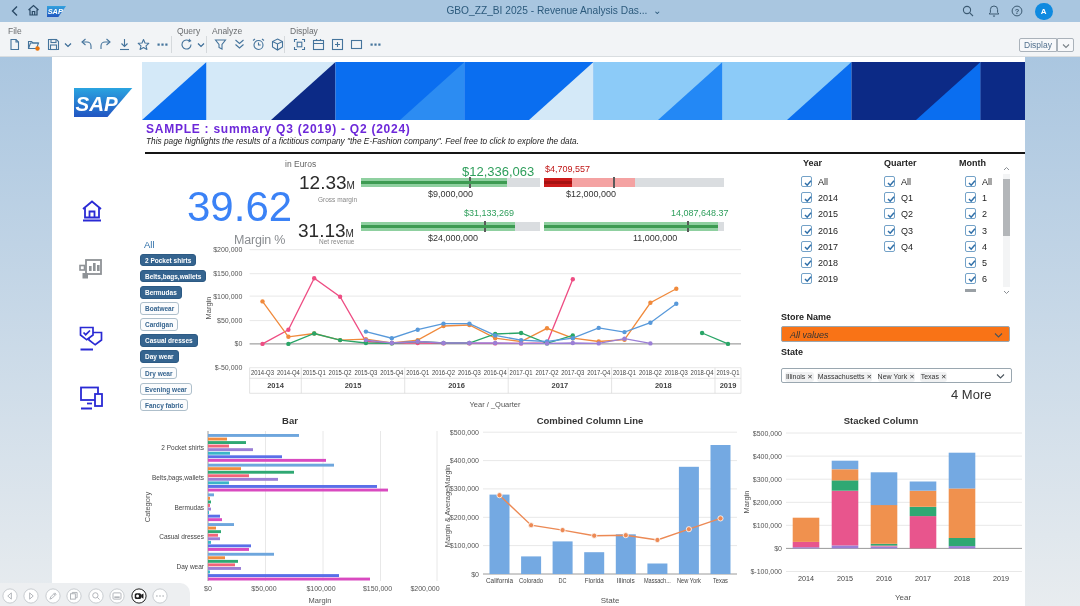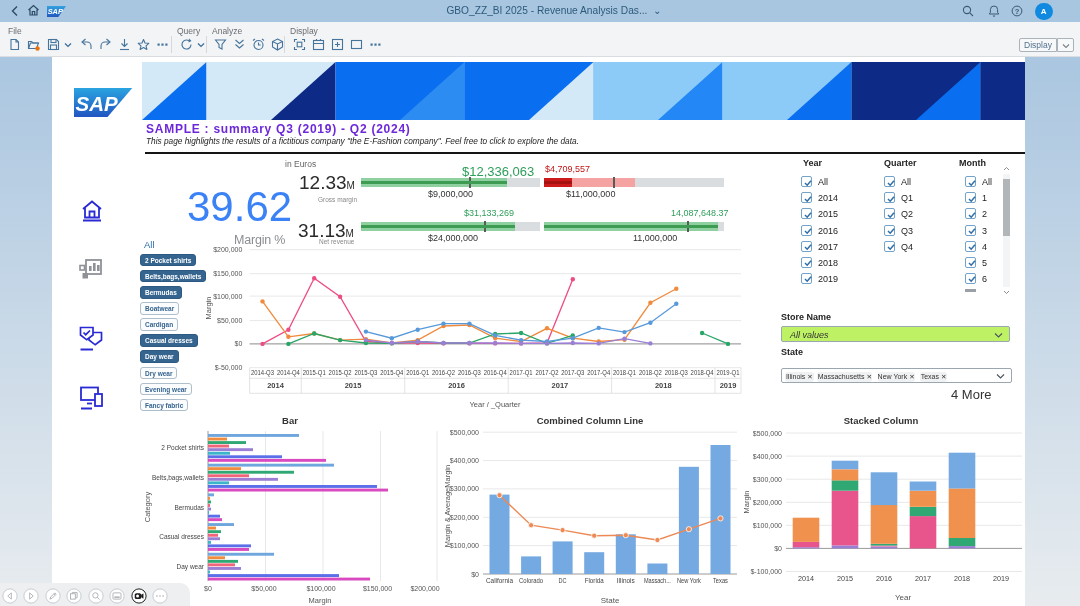--- a/index.html
+++ b/index.html
@@ -230,21 +230,21 @@
     </div>
     <div class="t" style="left:462px;top:164px;font-size:13px;color:#2e9e5b">$12,336,063</div>
     <div class="t" style="left:428px;top:189px;font-size:9px;color:#333">$9,000,000</div>
 <div class="abs" style="left:361px;top:181px;width:146px;height:3px;background:#3d9b52"></div>
 <div class="abs" style="left:544px;top:178px;width:180px;height:9px;background:#dadde0">
       <div class="abs" style="left:0;top:0;width:91px;height:9px;background:#f4a2a2"></div>
       <div class="abs" style="left:0;top:0;width:28px;height:9px;background:#cc1a1a"></div>
       <div class="abs" style="left:69px;top:-1px;width:2px;height:11px;background:#5a5a5a"></div>
     </div>
     <div class="t" style="left:545px;top:164px;font-size:9px;color:#c01616">$4,709,557</div>
-    <div class="t" style="left:566px;top:189px;font-size:9px;color:#333">$11,000,000</div>
+    <div class="t" style="left:566px;top:189px;font-size:9px;color:#333">$12,000,000</div>
 <div class="abs" style="left:544px;top:181px;width:28px;height:3px;background:#a51212"></div>
 <div class="abs" style="left:361px;top:222px;width:179px;height:9px;background:#dadde0">
       <div class="abs" style="left:0;top:0;width:154px;height:9px;background:#8fd0a0"></div>
       <div class="abs" style="left:123px;top:-1px;width:2px;height:11px;background:#5a5a5a"></div>
     </div>
     <div class="t" style="left:464px;top:208px;font-size:9px;color:#2e9e5b">$31,133,269</div>
     <div class="t" style="left:428px;top:233px;font-size:9px;color:#333">$24,000,000</div>
 <div class="abs" style="left:361px;top:225px;width:154px;height:3px;background:#3d9b52"></div>
 <div class="abs" style="left:544px;top:222px;width:180px;height:9px;background:#dadde0">
       <div class="abs" style="left:0;top:0;width:174px;height:9px;background:#8fd0a0"></div>
@@ -509,21 +509,21 @@
 <div class="abs" style="left:965px;top:289px;width:11px;height:2.5px;background:#9aa0a5"></div>
 <div class="abs" style="left:1003px;top:174px;width:7px;height:113px;background:#f3f4f5"></div>
 <div class="abs" style="left:1003px;top:179px;width:7px;height:57px;background:#b3b6b9"></div>
 <svg class="abs" style="left:1003px;top:166px" width="7" height="6" viewBox="0 0 7 6">
       <path d="M1 4 L3.5 1.5 L6 4" stroke="#8a8f94" fill="none"></path>
     </svg>
 <svg class="abs" style="left:1003px;top:289px" width="7" height="6" viewBox="0 0 7 6">
       <path d="M1 2 L3.5 4.5 L6 2" stroke="#8a8f94" fill="none"></path>
     </svg>
 <div class="panehdr" style="left:781px;top:312px">Store Name</div>
-<div class="abs" style="left:781px;top:326px;width:229px;height:16px;border:1px solid #9aa7b0;border-radius:2px;background:#bef264">
+<div class="abs" style="left:781px;top:326px;width:229px;height:16px;border:1px solid #9aa7b0;border-radius:2px;background:#f97316">
       <span style="position:absolute;left:8px;top:3px;font-size:9px;font-style:italic;color:#333">All values</span>
       <svg style="position:absolute;right:6px;top:5px" width="9" height="7" viewBox="0 0 9 7">
         <path d="M1 1.5 L4.5 5 L8 1.5" stroke="#4a545c" stroke-width="1.1" fill="none"></path>
       </svg>
     </div>
 <div class="panehdr" style="left:781px;top:347px">State</div>
 <div class="abs" style="left:781px;top:368px;width:231px;height:15px;border:1px solid #9aa7b0;border-radius:2px;background:#fff">
       <span style="position:absolute;left:2.6px;top:2.5px;width:29.5px;height:10px;background:#f0f1f2;border-radius:3px;font-size:7px;color:#333;line-height:10px;text-align:center;white-space:nowrap">Illinois <span style="font-size:6.5px">✕</span></span>
       <span style="position:absolute;left:35.3px;top:2.5px;width:55px;height:10px;background:#f0f1f2;border-radius:3px;font-size:7px;color:#333;line-height:10px;text-align:center;white-space:nowrap">Massachusetts <span style="font-size:6.5px">✕</span></span>
       <span style="position:absolute;left:95.6px;top:2.5px;width:37px;height:10px;background:#f0f1f2;border-radius:3px;font-size:7px;color:#333;line-height:10px;text-align:center;white-space:nowrap">New York <span style="font-size:6.5px">✕</span></span>

